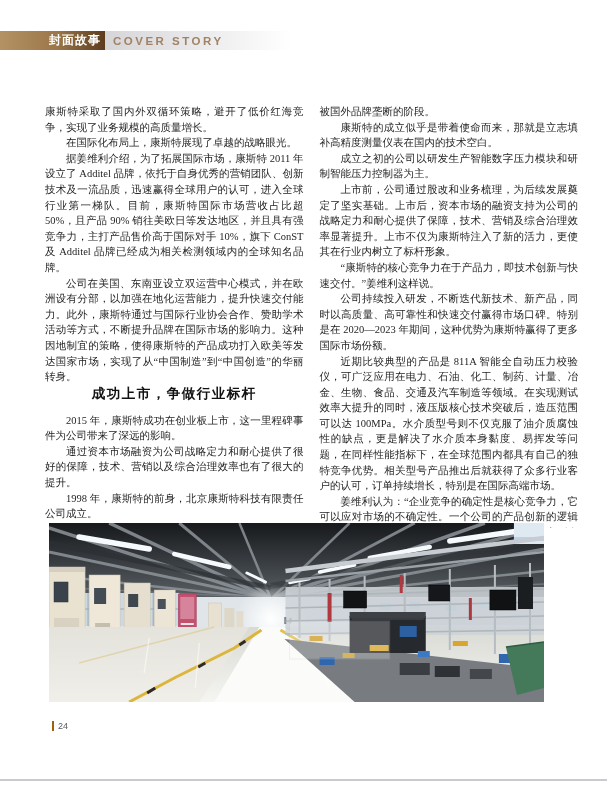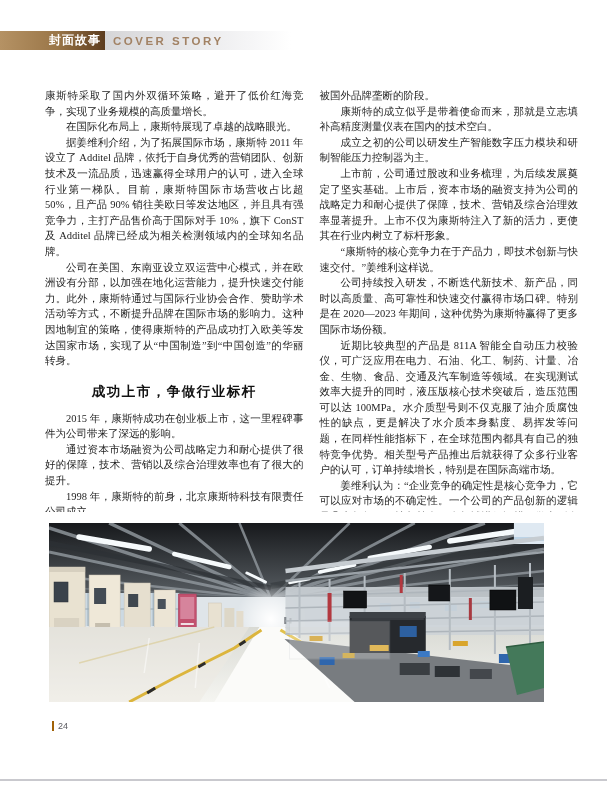--- a/index.html
+++ b/index.html
@@ -11,26 +11,26 @@
   .strap-cn{width:101px;background:linear-gradient(90deg,#b59264 0%,#9a7648 55%,#5c3c1e 100%);
             color:#ffffff;font-weight:bold;font-size:12px;letter-spacing:1px;
             display:flex;align-items:center;justify-content:flex-end;padding-right:4px;
             font-family:"Liberation Sans","DejaVu Sans",sans-serif;}
   .strap-en{width:178px;background:linear-gradient(90deg,#d6d6d8 0%,#ececee 55%,#ffffff 100%);
             color:#a28264;font-size:11.5px;letter-spacing:2.5px;font-weight:700;
             display:flex;align-items:center;padding-left:8px;
             font-family:"Liberation Sans","DejaVu Sans",sans-serif;}
 
   
-  .columns{position:absolute;top:88px;left:45px;width:533px;height:424px;
+  .columns{position:absolute;top:104px;left:45px;width:533px;height:424px;
            display:flex;gap:16px;overflow:hidden;}
   .col{flex:1;text-align:justify;}
   .col p{margin:0;font-size:10.5px;line-height:15.6px;color:#1e1e1e;text-indent:2em;}
   .col p.cont{text-indent:0;}
-  .sec-head{margin:14px 0 10px 0;font-size:13.5px;font-weight:bold;color:#111111;
+  .sec-head{margin:0 0 10px 0;font-size:13.5px;font-weight:bold;color:#111111;
             text-align:center;letter-spacing:1.5px;text-indent:0;
             font-family:"Liberation Sans","DejaVu Sans",sans-serif;}
 
   
   .photo{position:absolute;top:523px;left:49px;width:495px;height:179px;margin:0;padding:0;}
   .photo svg{display:block;width:100%;height:100%;}
 
   
   .pageno{position:absolute;top:721px;left:52px;font-size:9px;line-height:10px;color:#5a5a60;
           border-left:2px solid #a16207;padding-left:4px;

